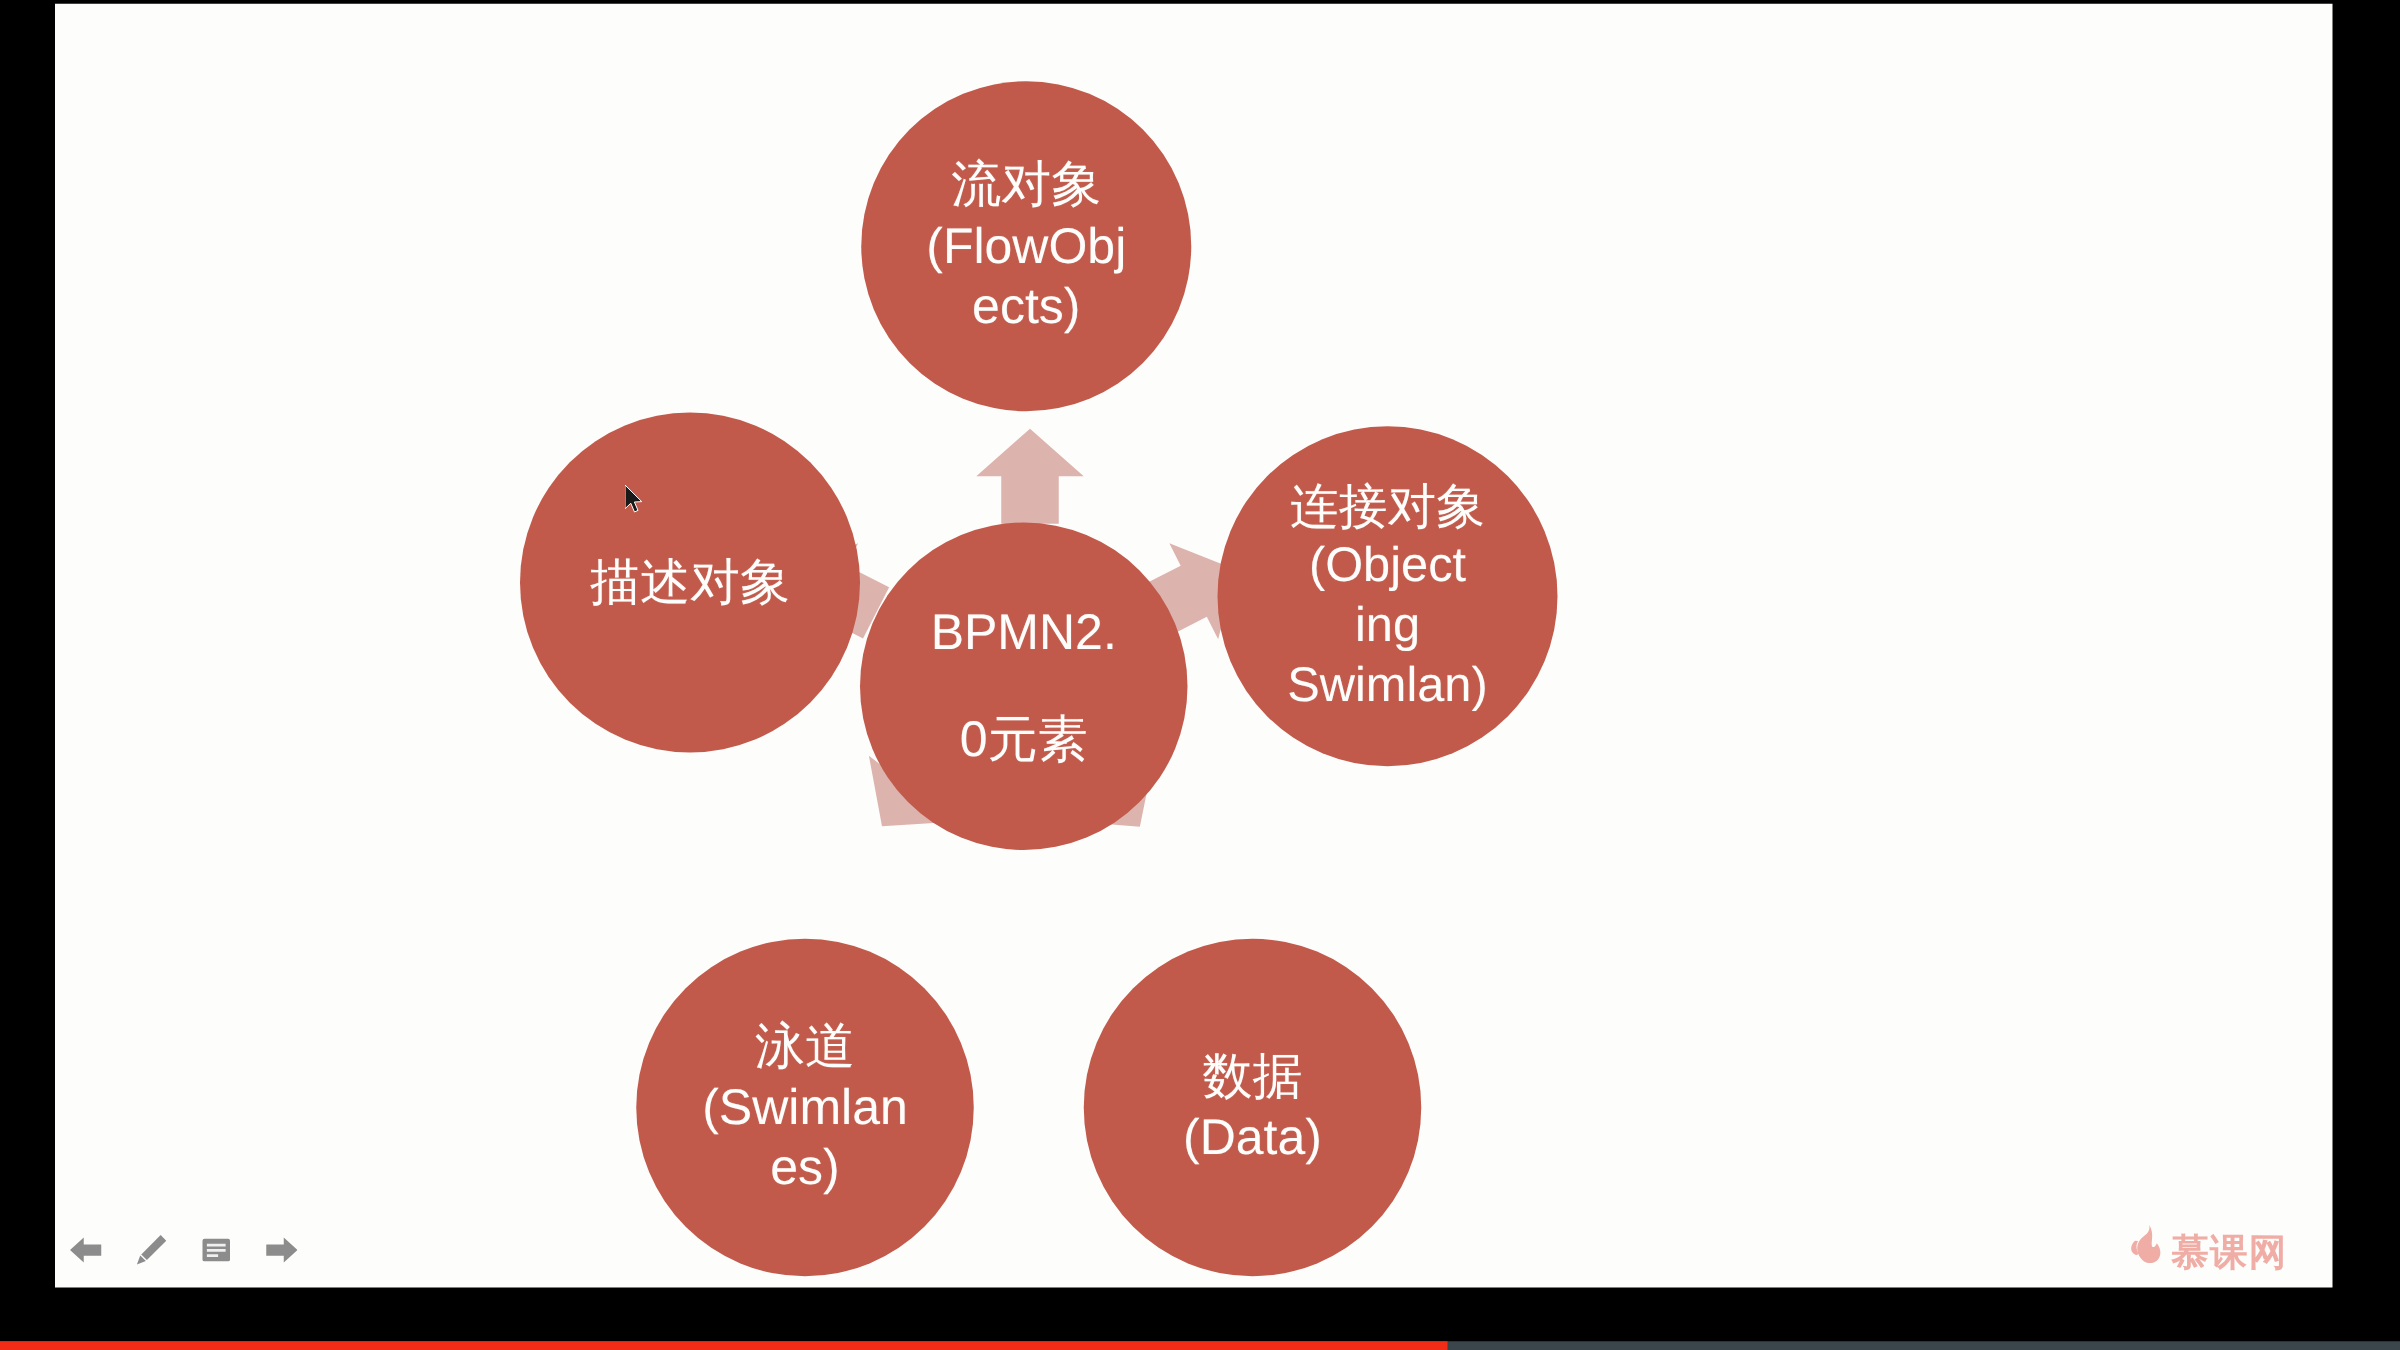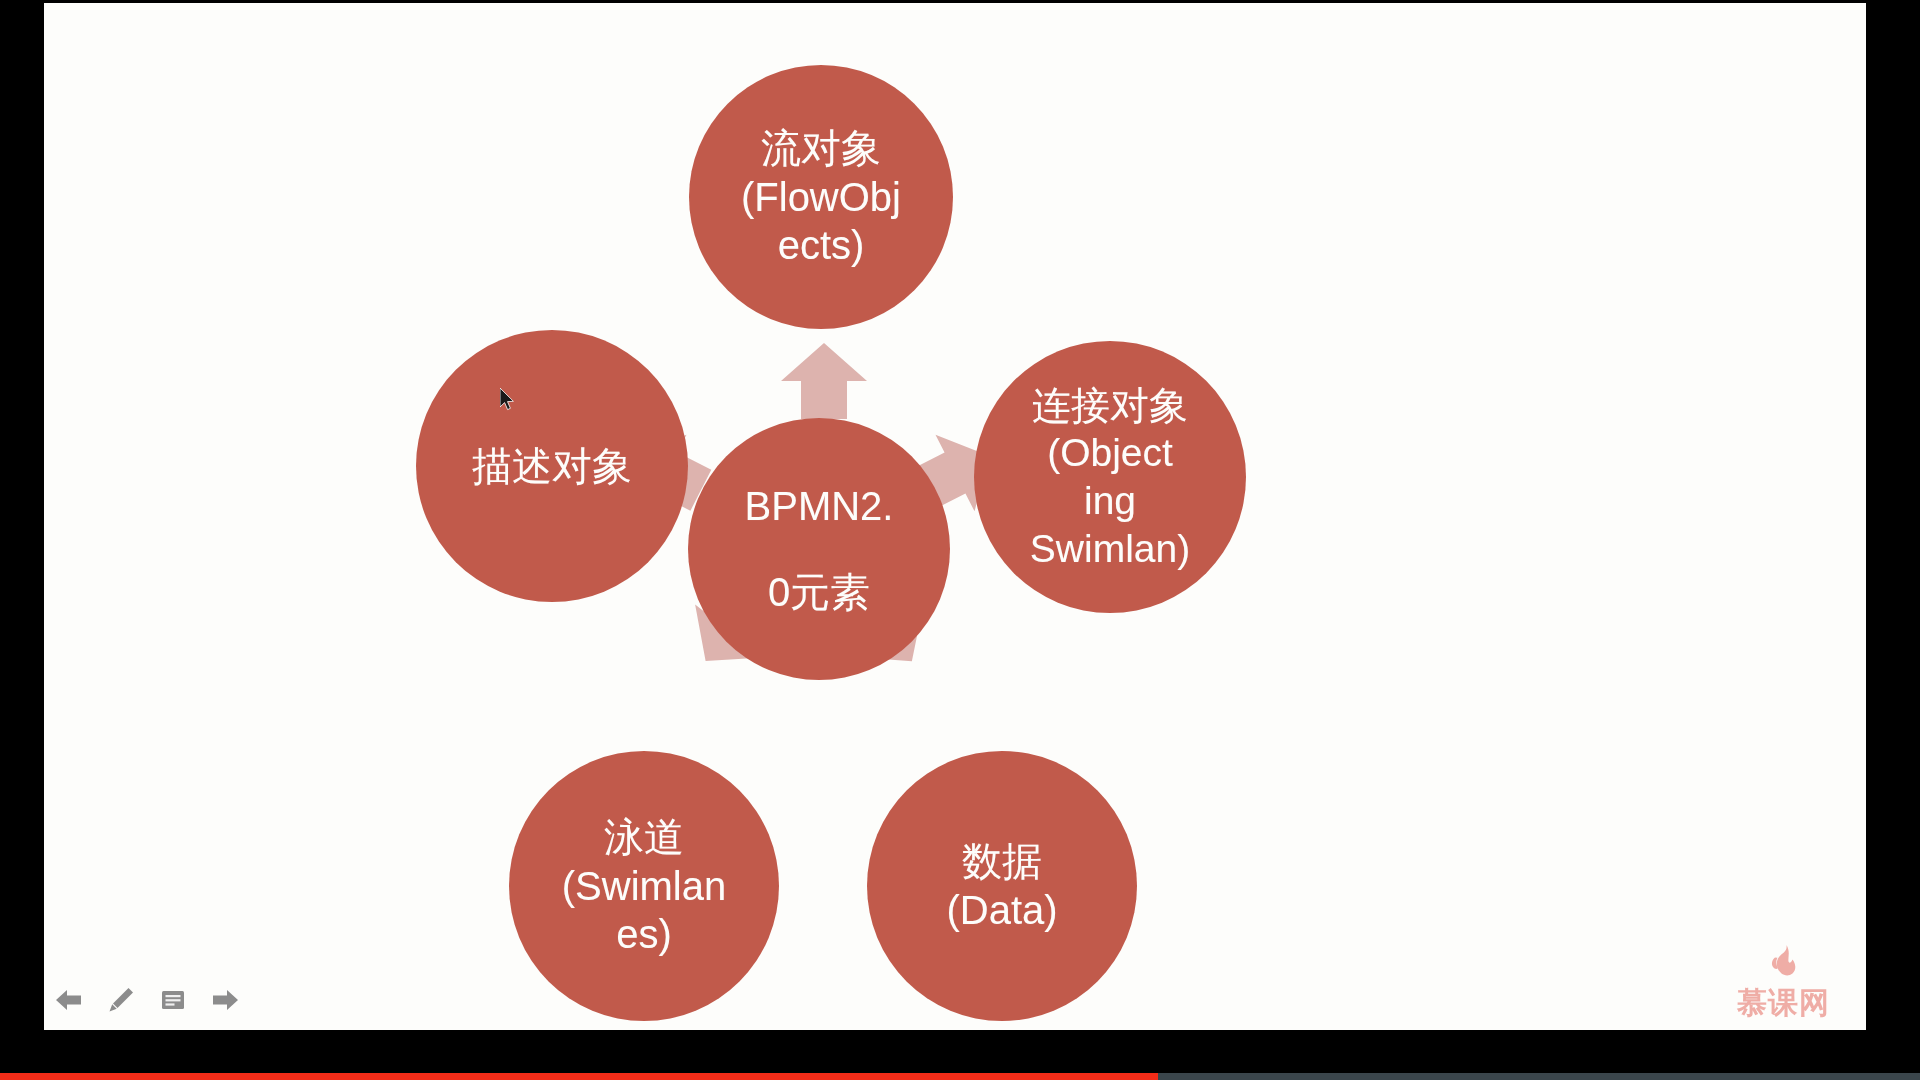--- a/index.html
+++ b/index.html
@@ -162,24 +162,23 @@
     padding: 0;
   }
   .tool-btn svg { display: block; }
 
   
   #watermark {
     position: absolute;
     right: 36px;
     bottom: 12px;
     display: flex;
-    align-items: center;
+    align-items: flex-end;
     gap: 6px;
     opacity: 0.95;
-    flex-direction: column;
   }
   #watermark-text {
     font-size: 30px;
     font-weight: bold;
     color: #efa9a2;
     letter-spacing: 1px;
     line-height: 1;
   }
 
   

